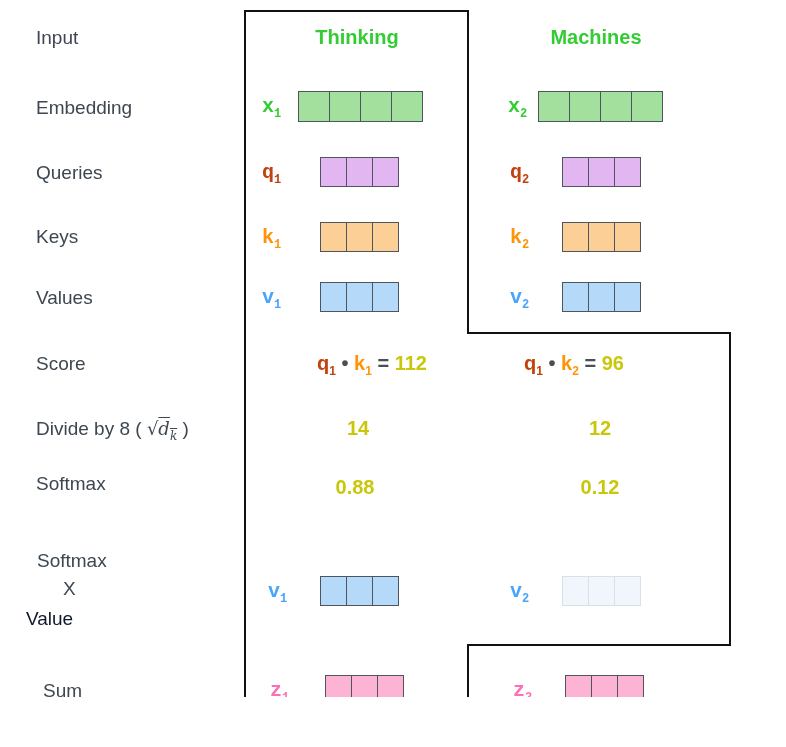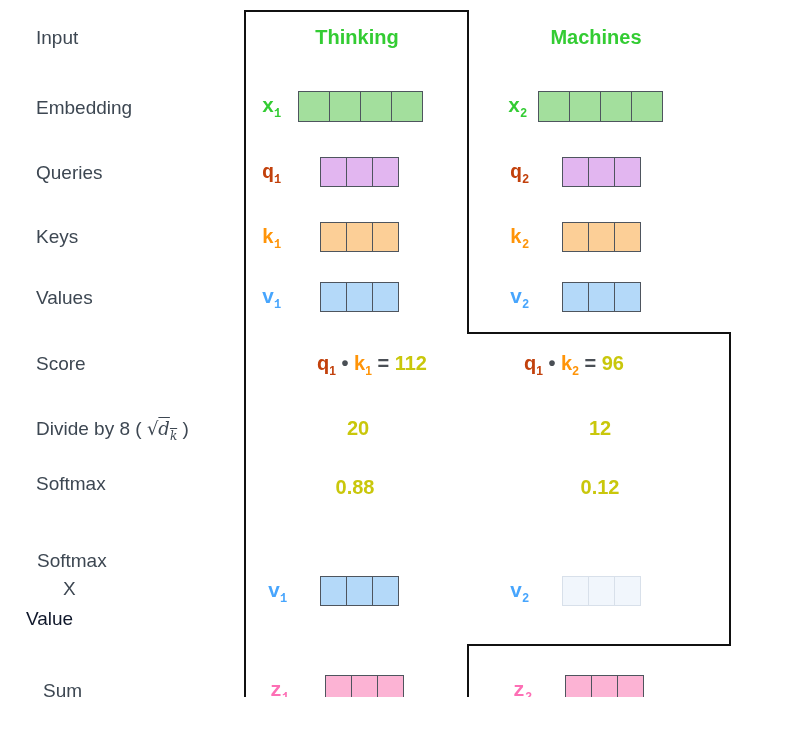--- a/index.html
+++ b/index.html
@@ -136,21 +136,21 @@
   <div class="vlabel c-blue" style="left:510px;top:286px;"><span>v</span><sub>2</sub></div>
   <div class="vec bg-blue" style="left:562px;top:282px;width:79px;height:30px;">
     <div class="cell"></div>
       <div class="cell"></div>
       <div class="cell"></div>
   </div>
 
   <div class="numtext" style="left:272px;top:352px;"><span class="c-purple"><span>q</span><sub>1</sub></span><span class="c-dark"> • </span><span class="c-orange"><span>k</span><sub>1</sub></span><span class="c-dark"> = </span><span class="c-olive">112</span></div>
   <div class="numtext" style="left:474px;top:352px;"><span class="c-purple"><span>q</span><sub>1</sub></span><span class="c-dark"> • </span><span class="c-orange"><span>k</span><sub>2</sub></span><span class="c-dark"> = </span><span class="c-olive">96</span></div>
 
-  <div class="numtext c-olive" style="left:258px;top:417px;">20</div>
+  <div class="numtext c-olive" style="left:258px;top:417px;">14</div>
   <div class="numtext c-olive" style="left:500px;top:417px;">12</div>
 
   <div class="numtext c-olive" style="left:255px;top:476px;">0.88</div>
   <div class="numtext c-olive" style="left:500px;top:476px;">0.12</div>
 
   <div class="vlabel c-blue" style="left:268px;top:580px;"><span>v</span><sub>1</sub></div>
   <div class="vec bg-blue" style="left:320px;top:576px;width:79px;height:30px;">
     <div class="cell"></div>
       <div class="cell"></div>
       <div class="cell"></div>

